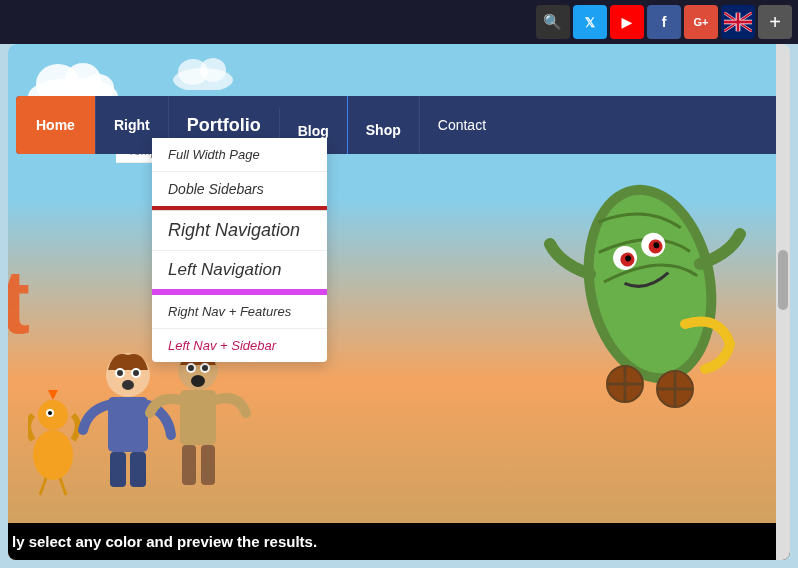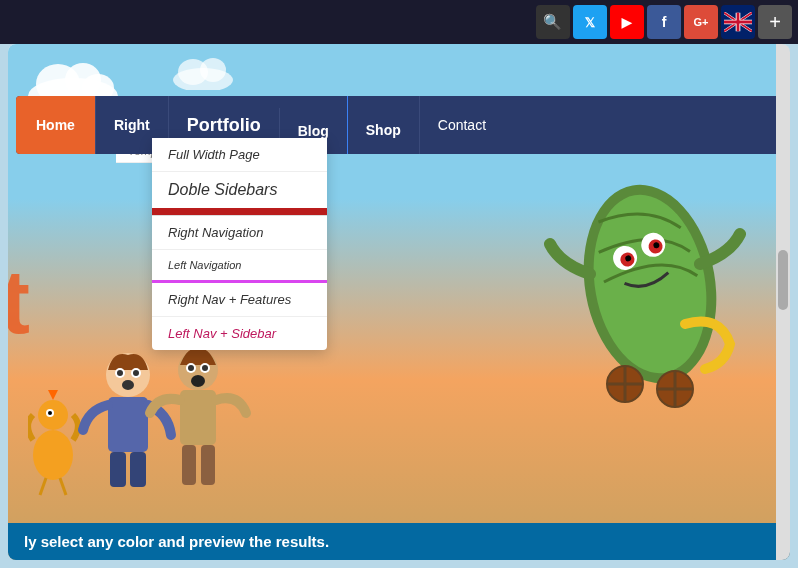--- a/index.html
+++ b/index.html
@@ -76,28 +76,28 @@
     </div>
 
     <div style="position:absolute;top:96px;left:108px;background:white;padding:4px 12px;font-size:12px;color:#888;font-style:italic;z-index:19;border-bottom:1px solid #eee;">
       <span>Template Test...</span>
     </div>
 
     <div style="position:absolute;top:94px;left:108px;background:white;min-width:175px;z-index:25;box-shadow:0 4px 14px rgba(0,0,0,0.18);border-radius:0 0 4px 4px;margin-left:36px;">
       <div style="padding:9px 16px;font-size:13px;color:#333;cursor:pointer;border-bottom:1px solid #eee;font-style:italic;">
         <span>Full Width Page</span>
       </div>
-      <div style="padding:9px 16px;font-size:16px;color:#333;cursor:pointer;border-bottom:7px solid #b91c1c;font-style:italic;">
+      <div style="padding:9px 16px;font-size:14px;color:#333;cursor:pointer;border-bottom:4px solid #b91c1c;font-style:italic;">
         <span>Doble Sidebars</span>
       </div>
       <div style="height:1px;background:#ddd;margin:0;"></div>
-      <div style="padding:9px 16px;font-size:13px;color:#333;cursor:pointer;border-bottom:1px solid #eee;font-style:italic;">
+      <div style="padding:9px 16px;font-size:18px;color:#333;cursor:pointer;border-bottom:1px solid #eee;font-style:italic;">
         <span>Right Navigation</span>
       </div>
-      <div style="padding:9px 16px;font-size:11px;color:#333;cursor:pointer;border-bottom:3px solid #d946ef;font-style:italic;">
+      <div style="padding:9px 16px;font-size:17px;color:#333;cursor:pointer;border-bottom:6px solid #d946ef;font-style:italic;">
         <span>Left Navigation</span>
       </div>
       <div style="padding:9px 16px;font-size:13px;color:#333;cursor:pointer;border-bottom:1px solid #eee;font-style:italic;">
         <span>Right Nav + Features</span>
       </div>
       <div style="padding:9px 16px;font-size:13px;color:#be185d;cursor:pointer;font-style:italic;">
         <span>Left Nav + Sidebar</span>
       </div>
     </div>
 
@@ -185,21 +185,21 @@
         <path d="M 152 95 Q 130 90 122 108" stroke="#c4a060" stroke-width="10" fill="none" stroke-linecap="round"></path>
         <path d="M 188 95 Q 210 88 218 108" stroke="#c4a060" stroke-width="10" fill="none" stroke-linecap="round"></path>
 
         <rect x="154" y="140" width="14" height="40" rx="4" fill="#8B6040"></rect>
         <rect x="173" y="140" width="14" height="40" rx="4" fill="#8B6040"></rect>
       </svg>
     </div>
 
     <div style="position:absolute;left:-8px;top:50%;transform:translateY(-50%);font-size:90px;font-weight:900;color:#e8622a;z-index:10;line-height:1;opacity:0.9;">t</div>
 
-    <div style="position:absolute;bottom:0;left:0;right:0;background:#0369a1;padding:10px 16px;z-index:15;display:flex;align-items:center;">
+    <div style="position:absolute;bottom:0;left:0;right:0;background:#000000;padding:10px 4px;z-index:15;display:flex;align-items:center;">
       <span style="color:white;font-size:15px;font-weight:bold;">ly select any color and preview the results.</span>
     </div>
 
     <div style="position:absolute;right:0;top:0;bottom:0;width:14px;background:#ddd;z-index:30;"></div>
     <div style="position:absolute;right:2px;top:40%;width:10px;height:60px;background:#aaa;border-radius:5px;z-index:31;"></div>
 
   </div>
 
 </div>
 

